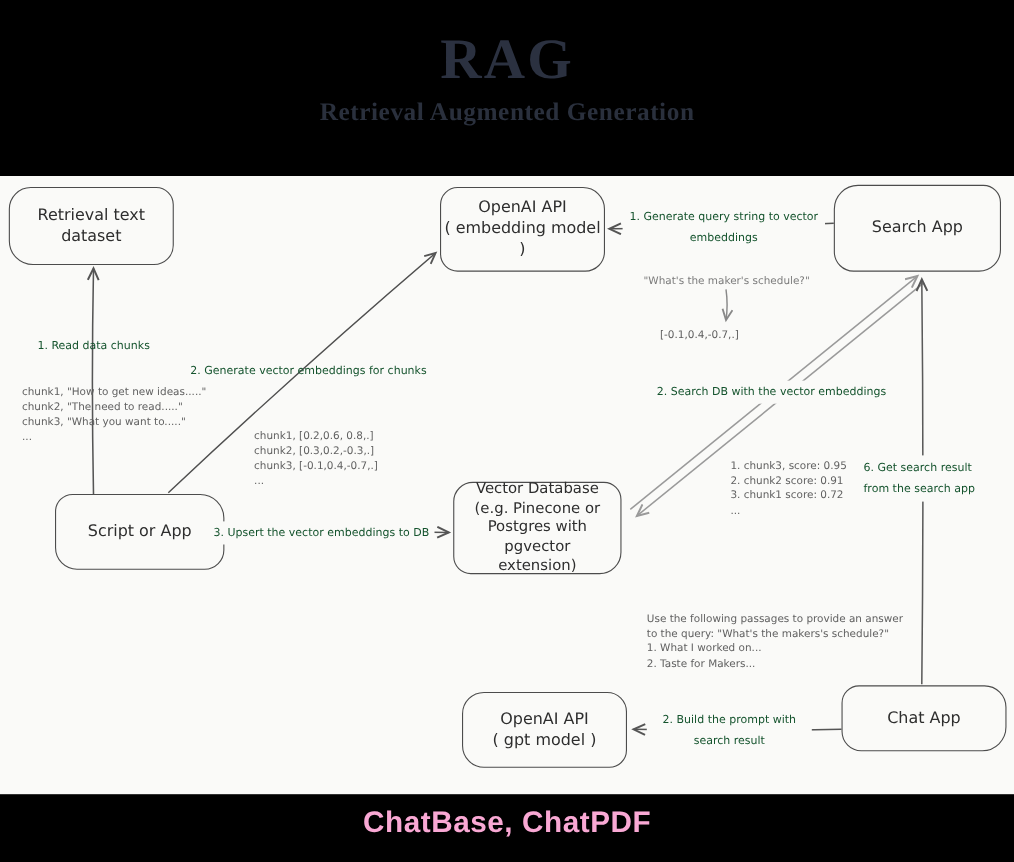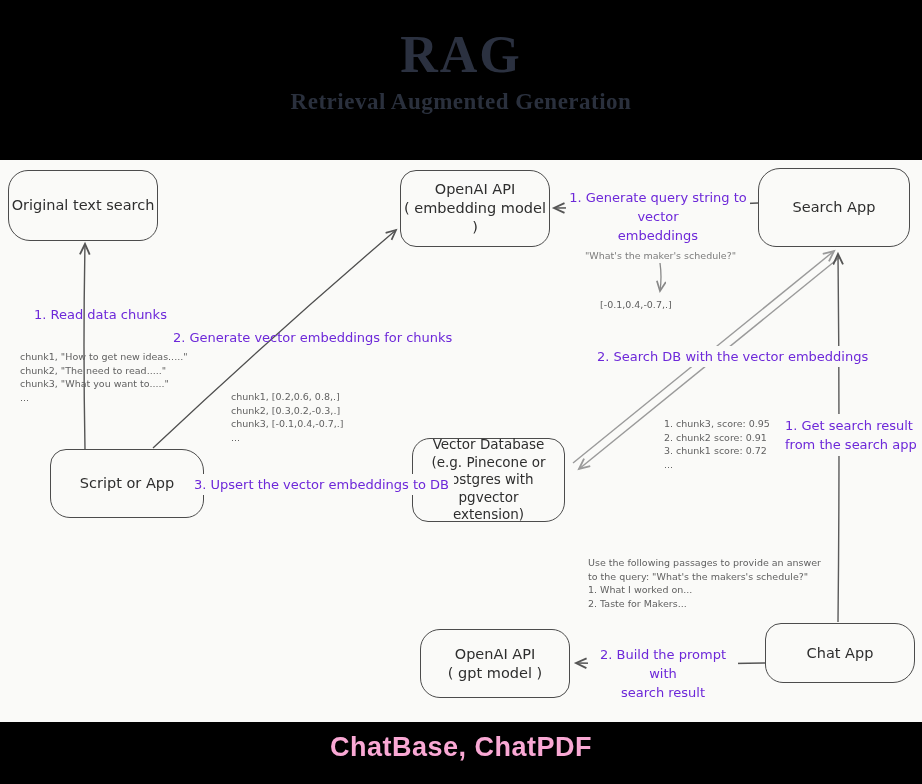--- a/index.html
+++ b/index.html
@@ -32,21 +32,21 @@
   }
   .n-original{left:8px;top:10px;width:150px;height:71px;border-radius:20px 16px 18px 22px;}
   .n-embedding{left:400px;top:10px;width:150px;height:77px;border-radius:16px 20px 18px 16px;}
   .n-search{left:758px;top:8px;width:152px;height:79px;border-radius:22px 16px 20px 18px;}
   .n-script{left:14px;top:289px;width:154px;height:69px;border-radius:16px 22px 18px 20px;margin-left:36px;}
   .n-vectordb{left:412px;top:278px;width:153px;height:84px;font-size:13.5px;line-height:17.5px;border-radius:18px 16px 20px 16px;}
   .n-gpt{left:420px;top:469px;width:150px;height:69px;border-radius:20px 18px 16px 20px;}
   .n-chat{left:765px;top:463px;width:150px;height:60px;border-radius:16px 20px 22px 18px;}
   
   .elabel{
-    position:absolute;color:#6d28d9;font-size:13px;line-height:19px;white-space:nowrap;
+    position:absolute;color:#14532d;font-size:10px;line-height:19px;white-space:nowrap;
   }
   .bg{background:#fafaf8;padding:1px 5px;}
   .l-read{left:34px;top:145px;}
   .l-gen{left:173px;top:168px;}
   .l-upsert{left:189px;top:314px;}
   .l-query{left:566px;top:28px;width:184px;text-align:center;white-space:normal;background:#fafaf8;}
   .l-searchdb{left:592px;top:186px;}
   .l-getresult{left:781px;top:254px;width:132px;white-space:normal;background:#fafaf8;text-align:left;padding:2px 4px;}
   .l-buildprompt{left:588px;top:485px;width:150px;text-align:center;white-space:normal;background:#fafaf8;}
   
@@ -93,21 +93,21 @@
     <path d="M169,324 Q288,322 408,324" fill="none" stroke="#555555" stroke-width="1.4" marker-end="url(#m-dark)"></path>
     <path d="M758,43 Q655,48 554,48" fill="none" stroke="#555555" stroke-width="1.4" marker-end="url(#m-dark)"></path>
     <path d="M660,103 Q662,117 660,131" fill="none" stroke="#888888" stroke-width="1.3" marker-end="url(#m-mid)"></path>
     <path d="M573,303 L834,91" fill="none" stroke="#9a9a9a" stroke-width="1.4" marker-end="url(#m-light)"></path>
     <path d="M840,97 L579,309" fill="none" stroke="#9a9a9a" stroke-width="1.4" marker-end="url(#m-light)"></path>
     <path d="M838,462 Q840,278 838,94" fill="none" stroke="#5a5a5a" stroke-width="1.4" marker-end="url(#m-dark)"></path>
     <path d="M765,503 Q670,505 576,503" fill="none" stroke="#555555" stroke-width="1.4" marker-end="url(#m-dark)"></path>
   </svg>
 
   <div class="node n-original">
-    <div>Original text search</div>
+    <div>Retrieval text dataset</div>
   </div>
 
   <div class="node n-embedding">
     <div>OpenAI API</div>
     <div>( embedding model )</div>
   </div>
 
   <div class="node n-search">
     <div>Search App</div>
   </div>
@@ -137,21 +137,21 @@
   <div class="elabel l-upsert bg">3. Upsert the vector embeddings  to DB</div>
 
   <div class="elabel l-query">
     <div>1. Generate query string to vector</div>
     <div>embeddings</div>
   </div>
 
   <div class="elabel l-searchdb bg">2. Search DB with the vector embeddings</div>
 
   <div class="elabel l-getresult">
-    <div>1. Get search result</div>
+    <div>6. Get search result</div>
     <div>from the search app</div>
   </div>
 
   <div class="elabel l-buildprompt">
     <div>2. Build the prompt with</div>
     <div>search result</div>
   </div>
 
   <div class="note a-chunks">
     <div>chunk1, "How to get new ideas....."</div>

